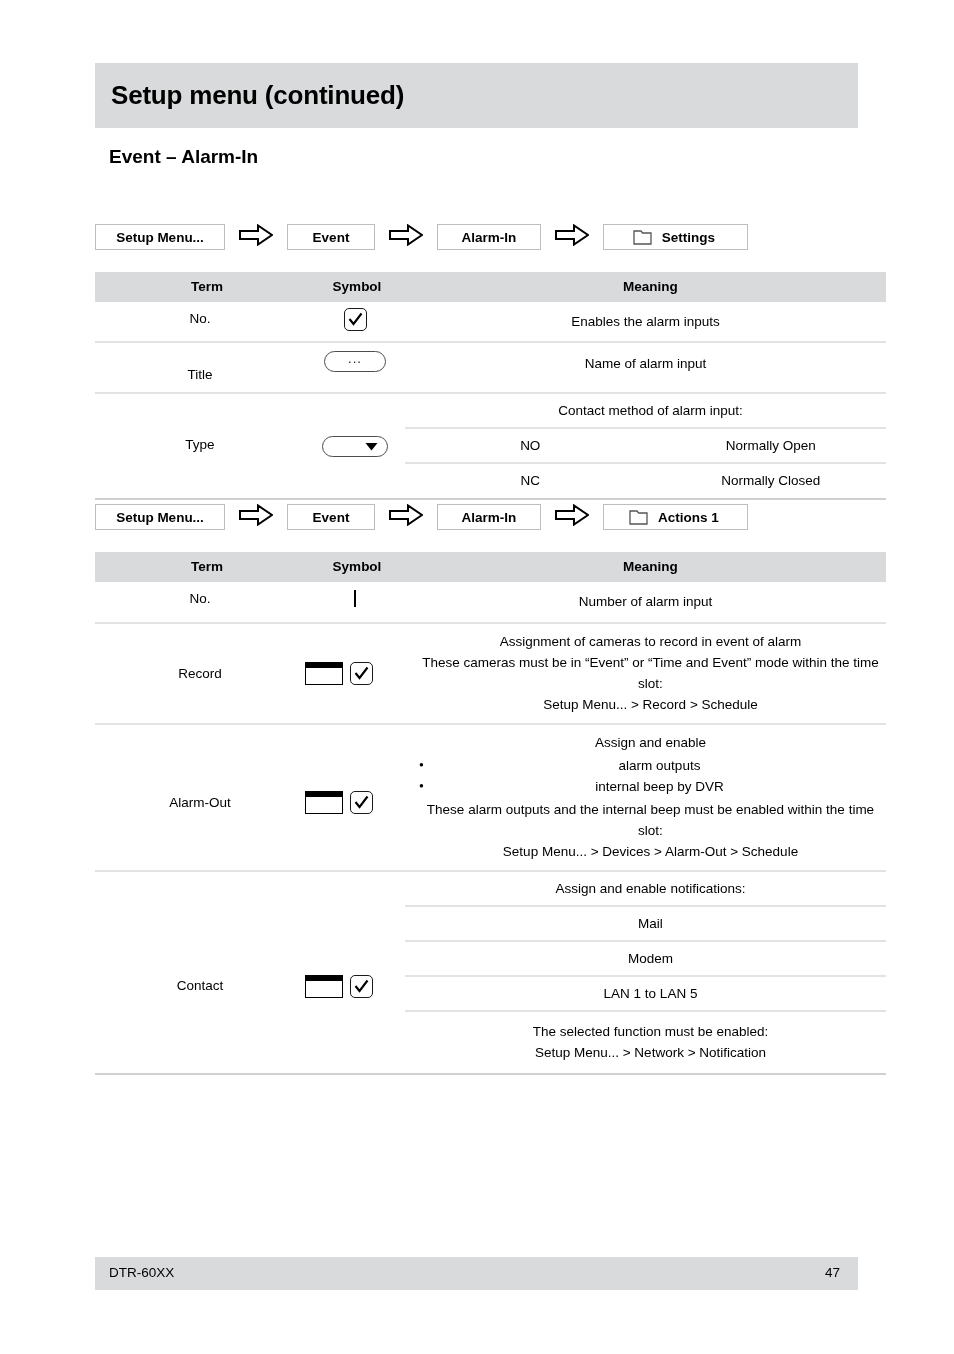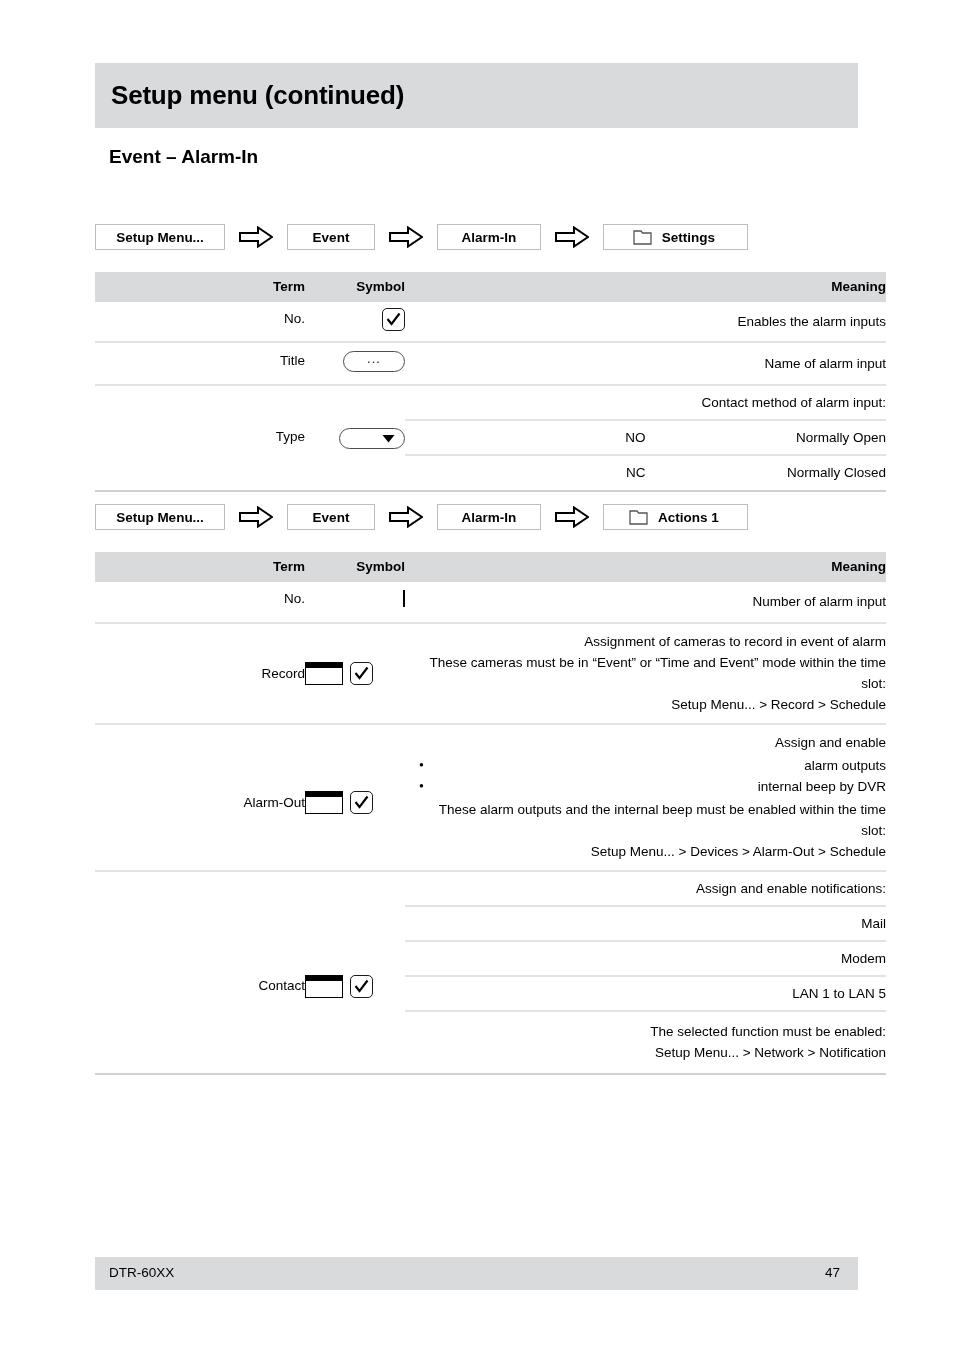--- a/index.html
+++ b/index.html
@@ -54,21 +54,21 @@
     left: 14px;
     top: 188px;
     font-size: 13.5px;
   }
 
   
   .crumbs {
     position: absolute;
     left: 0;
     display: flex;
-    align-items: center;
+    align-items: flex-start;
     gap: 8px;
   }
   .crumb {
     border: 1px solid #bdbdbd;
     background: #ffffff;
     height: 26px;
     display: flex;
     align-items: center;
     justify-content: center;
     padding: 0 13px;
@@ -94,21 +94,21 @@
   
   .tbl {
     position: absolute;
     left: 0;
     width: 763px;
     border-collapse: collapse;
     table-layout: fixed;
     font-size: 13.5px;
   }
   .tbl th, .tbl td {
-    text-align: right;
+    text-align: center;
     vertical-align: top;
     padding: 0;
   }
   .hdr-row th {
     background: #d9dadc;
     font-size: 13.5px;
     font-weight: bold;
     height: 30px;
     line-height: 30px;
     padding-left: 0;
@@ -308,21 +308,21 @@
         <span class="sym-check">
           <svg width="17" height="17" viewBox="0 0 17 17" aria-hidden="true">
             <polyline points="2.5,8 6.5,13 14.5,2.5" fill="none" stroke="#000000" stroke-width="2.1"></polyline>
           </svg>
         </span>
       </td>
       <td class="cell-mean" style="padding-top:9px;padding-bottom:9px;">Enables the alarm inputs</td>
     </tr>
 
     <tr class="rowline">
-      <td class="cell-term" style="padding-top:10px;padding-bottom:10px;">Title</td>
+      <td class="cell-term" style="padding-top:24px;padding-bottom:10px;">Title</td>
       <td class="cell-sym" style="padding-top:8px;padding-bottom:10px;">
         <span class="sym-ellipsis">
           <span>...</span>
         </span>
       </td>
       <td class="cell-mean" style="padding-top:10px;padding-bottom:10px;">Name of alarm input</td>
     </tr>
 
     <tr class="rowline-last">
       <td class="cell-term" style="padding-top:43px;padding-bottom:10px;">Type</td>

